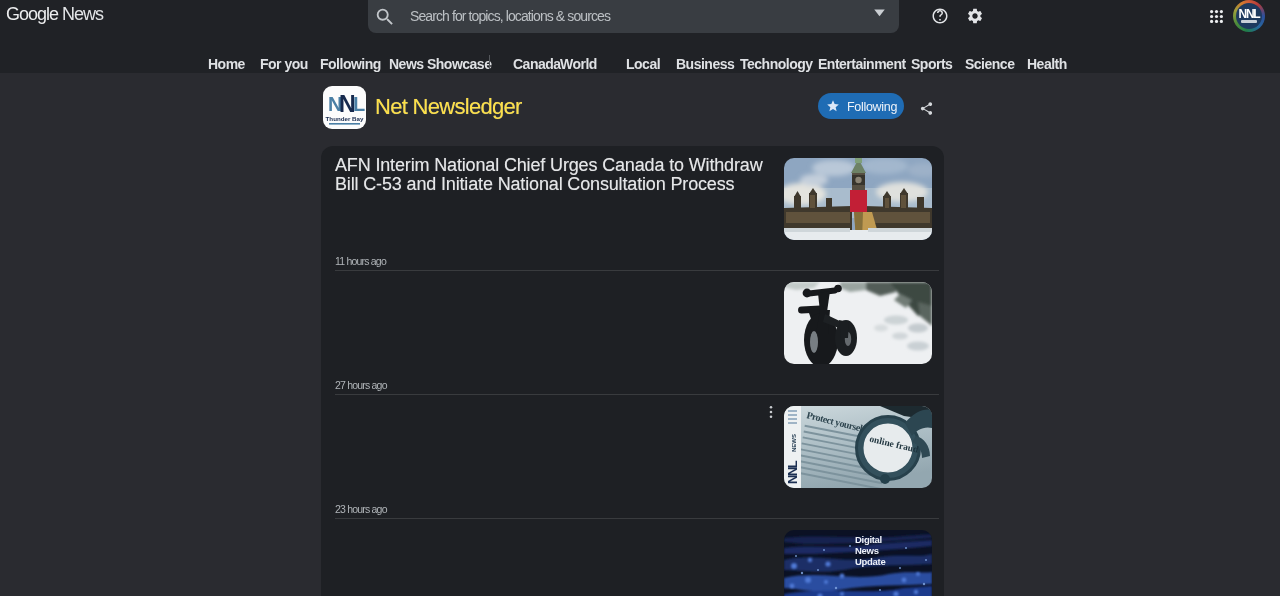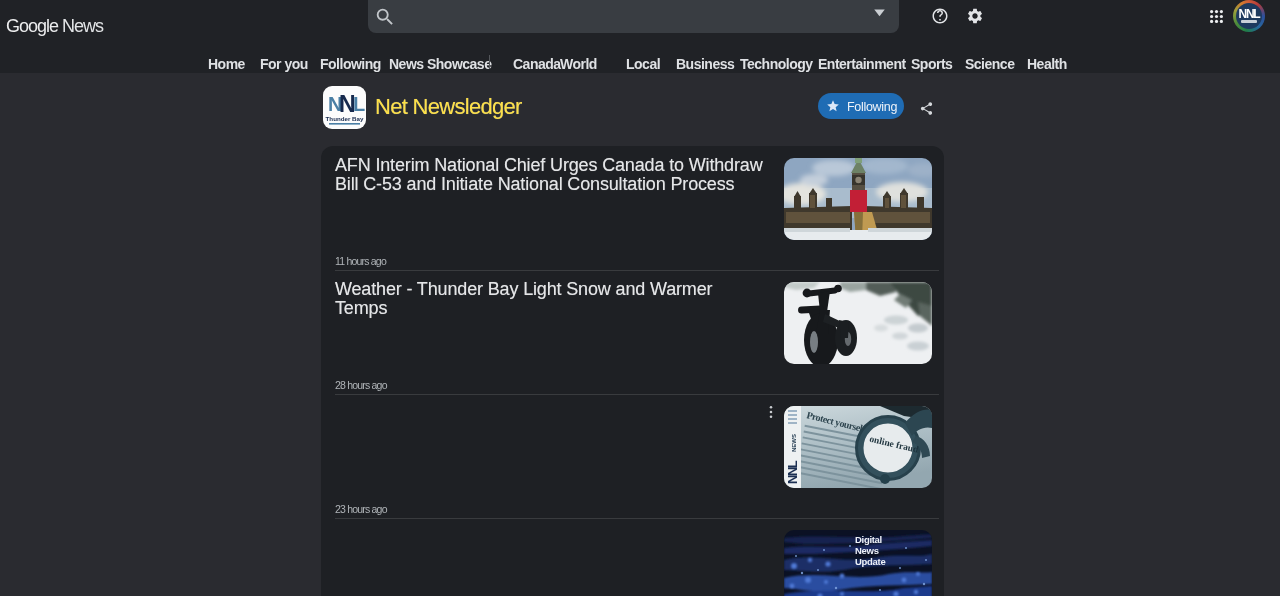--- a/index.html
+++ b/index.html
@@ -1,20 +1,20 @@
 <!DOCTYPE html>
 <html><head>
 <meta charset="utf-8">
 <style>
   * { margin:0; padding:0; box-sizing:border-box; }
   html,body { width:1280px; height:596px; overflow:hidden; background:#2a2b30;
     font-family:"Liberation Sans", sans-serif; }
   .abs { position:absolute; }
   .header { position:absolute; left:0; top:0; width:1280px; height:73px; background:#202226; }
-  .logo { position:absolute; left:6px; top:4px; font-size:18px; letter-spacing:-1px; color:#ecedee; font-weight:500;margin-top:12px; }
+  .logo { position:absolute; left:6px; top:4px; font-size:18px; letter-spacing:-1px; color:#ecedee; font-weight:500; }
   .logo span { font-weight:400; color:#e3e5e7; }
   .search { position:absolute; left:368px; top:-7px; width:531px; height:40px; background:#393d42; border-radius:8px; }
   .search .ph { position:absolute; left:42px; top:14.5px; font-size:14px; letter-spacing:-0.9px; color:#bcc0c4; }
   .nav a { position:absolute; top:56px; font-size:14px; font-weight:700; color:#dfe1e4; text-decoration:none; letter-spacing:-0.5px; }
   .vdiv { position:absolute; top:55px; left:489px; width:1px; height:14px; background:#54575b; }
   
   .publogo { position:absolute; left:323px; top:86px; width:43px; height:43px; background:#fcfcfc; border-radius:9px; }
   .pubname { position:absolute; left:375px; top:96px; font-size:22px; line-height:22px; font-weight:400; color:#fde047; letter-spacing:-0.7px; text-shadow:0 0 0.8px rgba(234,235,237,0.5); }
   .followbtn { position:absolute; left:818px; top:93px; width:86px; height:26px; border-radius:13px; background:#1f6cb4; }
   .followbtn span { position:absolute; left:29px; top:7px; font-size:12.5px; font-weight:500; letter-spacing:-0.3px; color:#eef3f9; }
@@ -27,20 +27,21 @@
   .divider { position:absolute; left:14px; top:0; width:604px; height:1px; background:#393b3e; }
 </style>
 </head>
 <body>
 <div class="header">
   <div class="logo">Google <span>News</span></div>
   <div class="search">
     <svg class="abs" style="left:6px;top:13px" width="22" height="22" viewBox="0 0 24 24">
         <path fill="#c2c6ca" d="M15.5 14h-.79l-.28-.27A6.47 6.47 0 0 0 16 9.5 6.5 6.5 0 1 0 9.5 16c1.61 0 3.09-.59 4.23-1.57l.27.28v.79l5 5L20.49 19l-5-5zm-6 0C7.01 14 5 11.99 5 9.5S7.01 5 9.5 5 14 7.01 14 9.5 11.99 14 9.5 14z"></path>
       </svg>
+    <div class="ph">Search for topics, locations &amp; sources</div>
     <svg class="abs" style="left:504px;top:12px" width="15" height="15" viewBox="0 0 10 10">
         <path fill="#caced2" d="M1.5 3 L5 7.5 L8.5 3 Z"></path>
       </svg>
   </div>
 
   <svg class="abs" style="left:931px;top:7px" width="18" height="18" viewBox="0 0 24 24" fill="#e2e4e7">
       <path d="M12 2C6.48 2 2 6.48 2 12s4.48 10 10 10 10-4.48 10-10S17.52 2 12 2zm0 18c-4.41 0-8-3.59-8-8s3.59-8 8-8 8 3.59 8 8-3.59 8-8 8zm-1-4h2v2h-2zm1-12c-2.21 0-4 1.79-4 4h2c0-1.1.9-2 2-2s2 .9 2 2c0 2-3 1.75-3 5h2c0-2.25 3-2.5 3-5 0-2.21-1.79-4-4-4z"></path>
     </svg>
 
   <svg class="abs" style="left:966px;top:7px" width="18" height="18" viewBox="0 0 24 24" fill="#e2e4e7">
@@ -151,22 +152,21 @@
         <path d="M70 54 L88 54 L96 82 L72 82 Z" fill="#c09a52"></path>
         <path d="M70 54 L79 54 L78 82 L72 82 Z" fill="#86703c"></path>
         <rect x="0" y="72" width="148" height="10" fill="#e7ebee"></rect>
         <rect x="0" y="70" width="66" height="4" fill="#cfd6da"></rect>
         <rect x="84" y="70" width="64" height="4" fill="#cfd6da"></rect>
       </svg>
     </div>
   </div>
   <div class="row" style="top:124px">
     <div class="divider"></div>
-    <div class="hl">Weather - Thunder Bay Light Snow and Warmer Temps</div>
-    <div class="ts">28 hours ago</div>
+    <div class="ts">27 hours ago</div>
     <div class="thumb" id="img2">
       <svg width="148" height="82" viewBox="0 0 148 82">
         <defs>
             <filter id="bl2" x="-30%" y="-30%" width="160%" height="160%">
               <feGaussianBlur stdDeviation="1.6"></feGaussianBlur>
             </filter>
           </defs>
         <rect width="148" height="82" fill="#eef0f2"></rect>
         <g filter="url(#bl2)">
           <path d="M0 0 H36 L30 6 L12 8 L0 5 Z" fill="#c3cbc9"></path>

